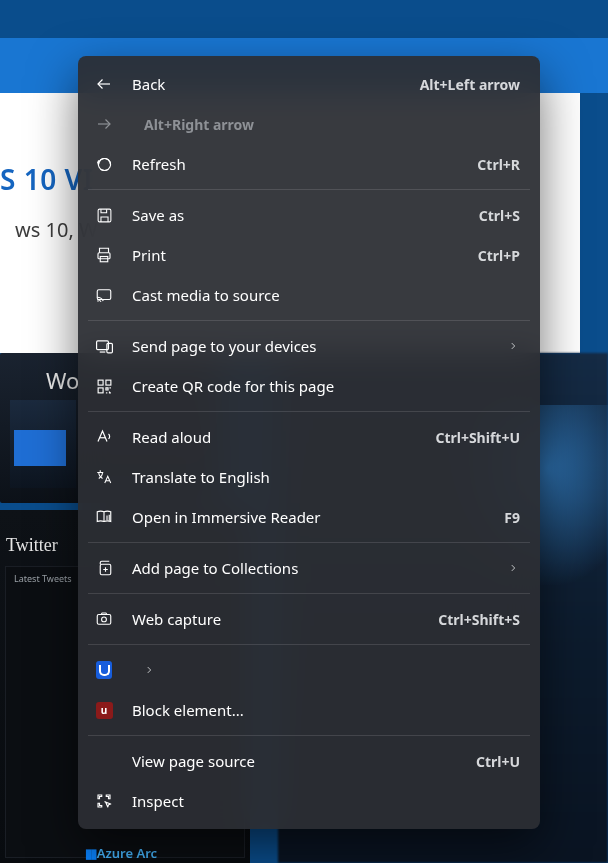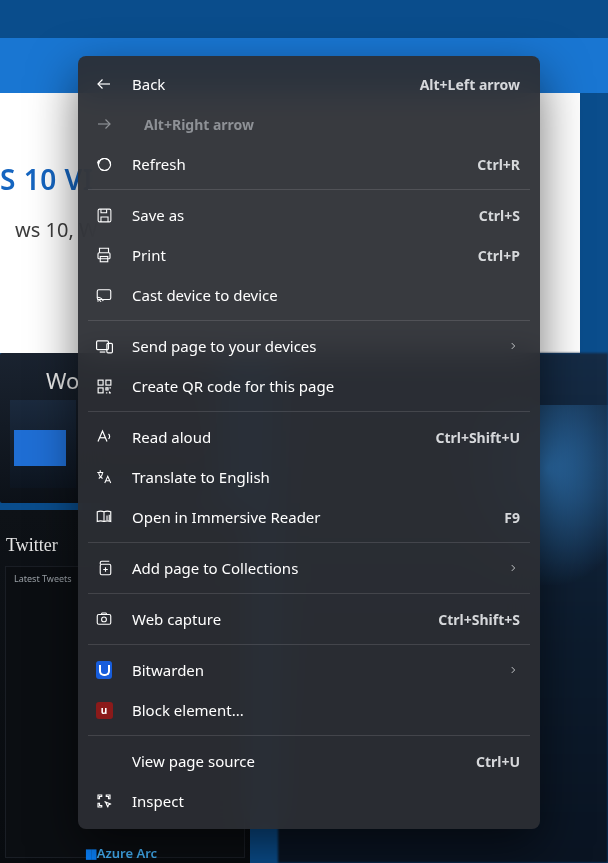--- a/index.html
+++ b/index.html
@@ -161,21 +161,21 @@
     <span class="ic">
       <svg width="18" height="18" viewBox="0 0 24 24" fill="none" stroke="currentColor" stroke-width="1.5">
           <rect x="3" y="5" width="18" height="13" rx="2"></rect>
           <path d="M3 17a5 5 0 0 1 5 5" opacity="0"></path>
           <path d="M3 14a9 9 0 0 1 6 3" opacity="0"></path>
           <path d="M3 18c2 0 4 1 5 3"></path>
           <path d="M3 15c3.5 0 6.5 2 8 5"></path>
           <circle cx="4" cy="20" r="1" fill="currentColor" stroke="none"></circle>
         </svg>
     </span>
-    <span class="label">Cast device to device</span>
+    <span class="label">Cast media to source</span>
   </div>
 
   <div class="sep"></div>
 
   <div class="row">
     <span class="ic">
       <svg width="19" height="19" viewBox="0 0 24 24" fill="none" stroke="currentColor" stroke-width="1.5">
           <rect x="2" y="5" width="15" height="11" rx="1.5"></rect>
           <path d="M6 19h7"></path>
           <rect x="15" y="8" width="7" height="12" rx="1.5"></rect>
@@ -279,21 +279,20 @@
     <span class="label">Web capture</span>
     <span class="shortcut">Ctrl+Shift+S</span>
   </div>
 
   <div class="sep"></div>
 
   <div class="row">
     <span class="ic">
         <span class="ic-bw"></span>
       </span>
-    <span class="label">Bitwarden</span>
     <span class="chev">
       <svg width="10" height="12" viewBox="0 0 24 24" fill="none" stroke="currentColor" stroke-width="2.3">
           <path d="M9 5l7 7-7 7"></path>
         </svg>
     </span>
   </div>
 
   <div class="row">
     <span class="ic">
         <span class="ic-ub">u</span>

